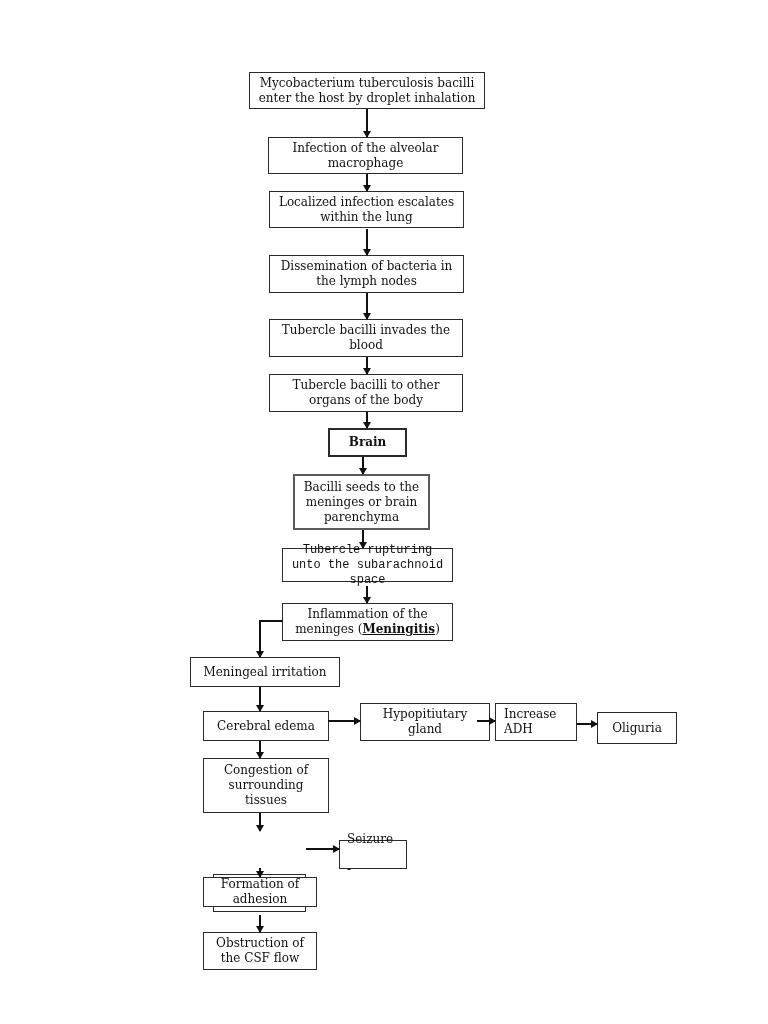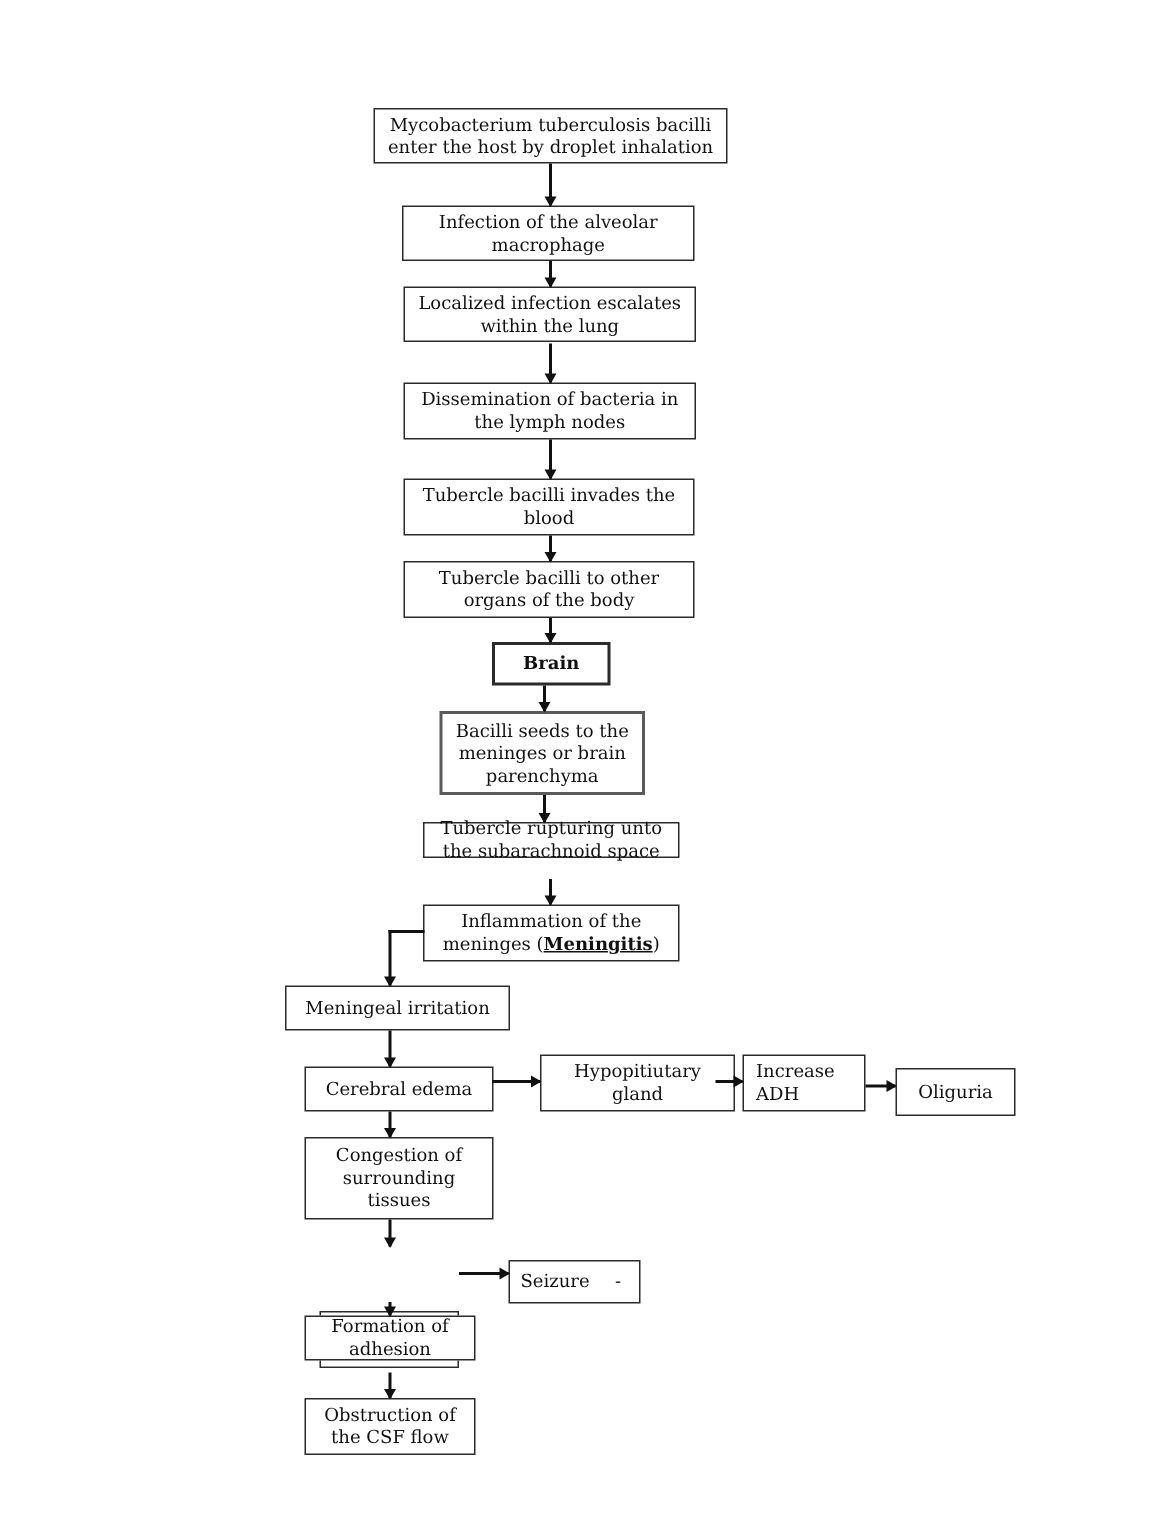--- a/index.html
+++ b/index.html
@@ -42,31 +42,31 @@
   }
   
   #n0{left:249px;top:72px;width:236px;height:37px;}
   #n1{left:268px;top:137px;width:195px;height:37px;}
   #n2{left:269px;top:191px;width:195px;height:37px;}
   #n3{left:269px;top:255px;width:195px;height:38px;}
   #n4{left:269px;top:319px;width:194px;height:38px;}
   #n5{left:269px;top:374px;width:194px;height:38px;}
   #n6{left:328px;top:428px;width:79px;height:29px;font-weight:bold;border-width:2px;}
   #n7{left:293px;top:474px;width:137px;height:56px;border-width:2px;border-color:#5a5a5a;}
-  #n8{left:282px;top:548px;width:171px;height:24px;}
+  #n8{left:282px;top:548px;width:171px;height:34px;font-family:Liberation Mono, monospace;}
   #n9{left:282px;top:603px;width:171px;height:38px;}
   #n10{left:190px;top:657px;width:150px;height:30px;}
   #n11{left:203px;top:711px;width:126px;height:30px;}
   #n12{left:360px;top:703px;width:130px;height:38px;}
   #n13{left:495px;top:703px;width:82px;height:38px;text-align:left;padding-left:8px;}
   #n13 .txt{text-align:left;}
   #n14{left:597px;top:712px;width:80px;height:32px;}
   #n15{left:203px;top:758px;width:126px;height:55px;}
   #n16{left:213px;top:874px;width:93px;height:37px;padding:18px 13px;}
-  #n17{left:339px;top:840px;width:88px;height:29px;flex-direction:row;justify-content:center;
+  #n17{left:339px;top:840px;width:68px;height:29px;flex-direction:column;justify-content:center;
        padding-left:7px;line-height:1.1;gap:17px;}
   #n17 .txt{text-align:left;}
   #n18{left:203px;top:877px;width:114px;height:30px;}
   #n19{left:203px;top:932px;width:114px;height:38px;}
   
   #a0{left:366px;top:109px;height:28px;}
   #a1{left:366px;top:174px;height:17px;}
   #a2{left:366px;top:229px;height:26px;}
   #a3{left:366px;top:293px;height:26px;}
   #a4{left:366px;top:357px;height:17px;}

